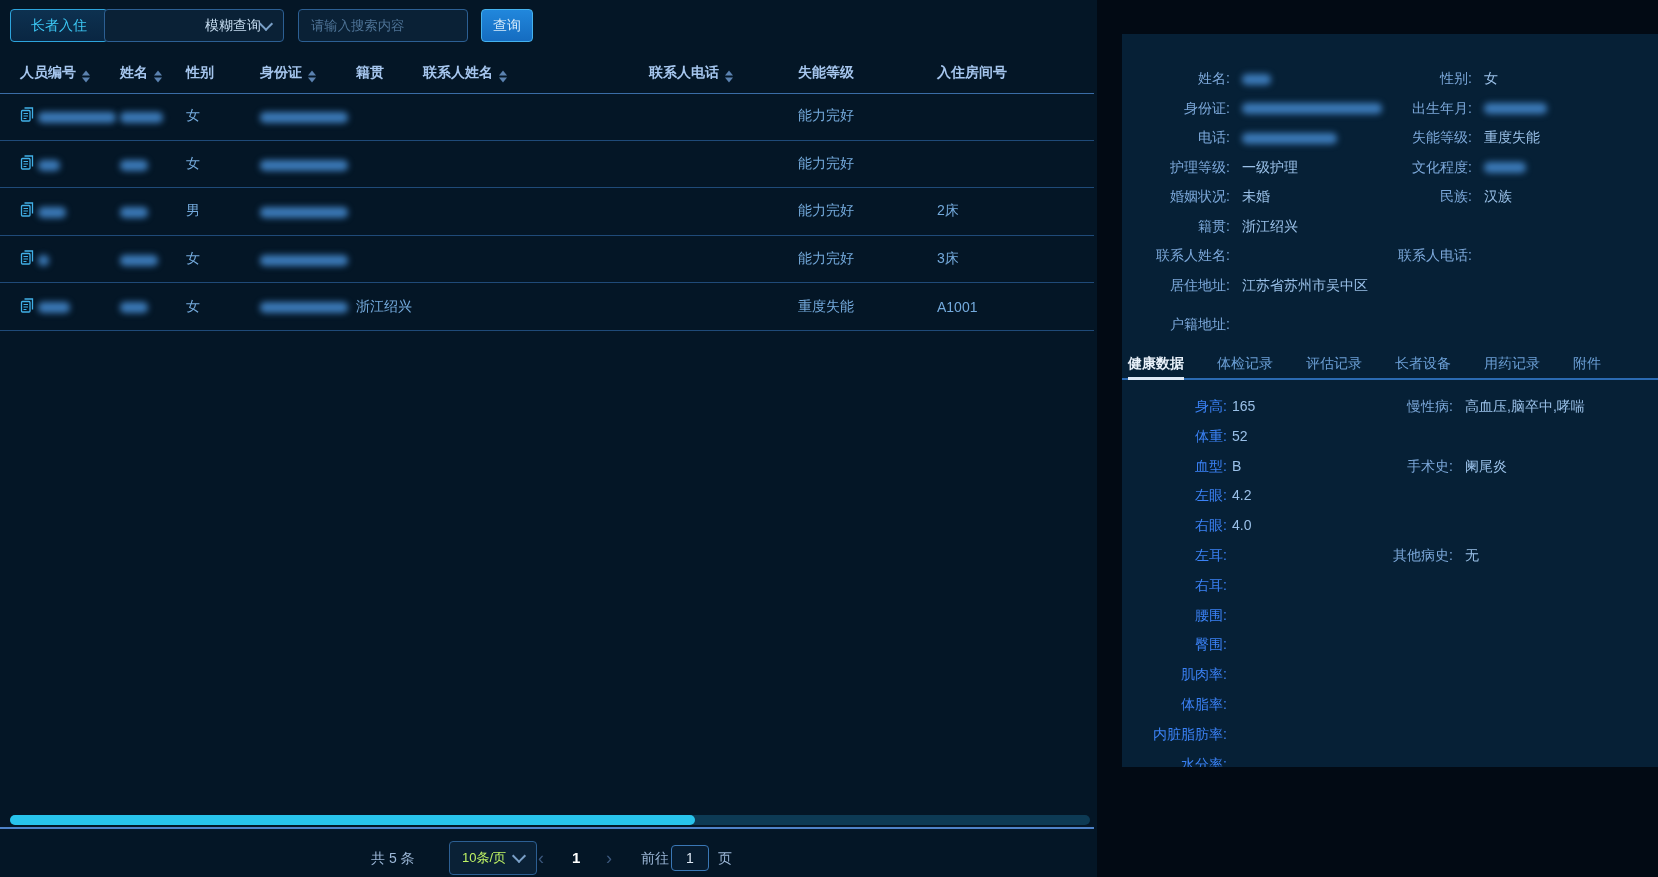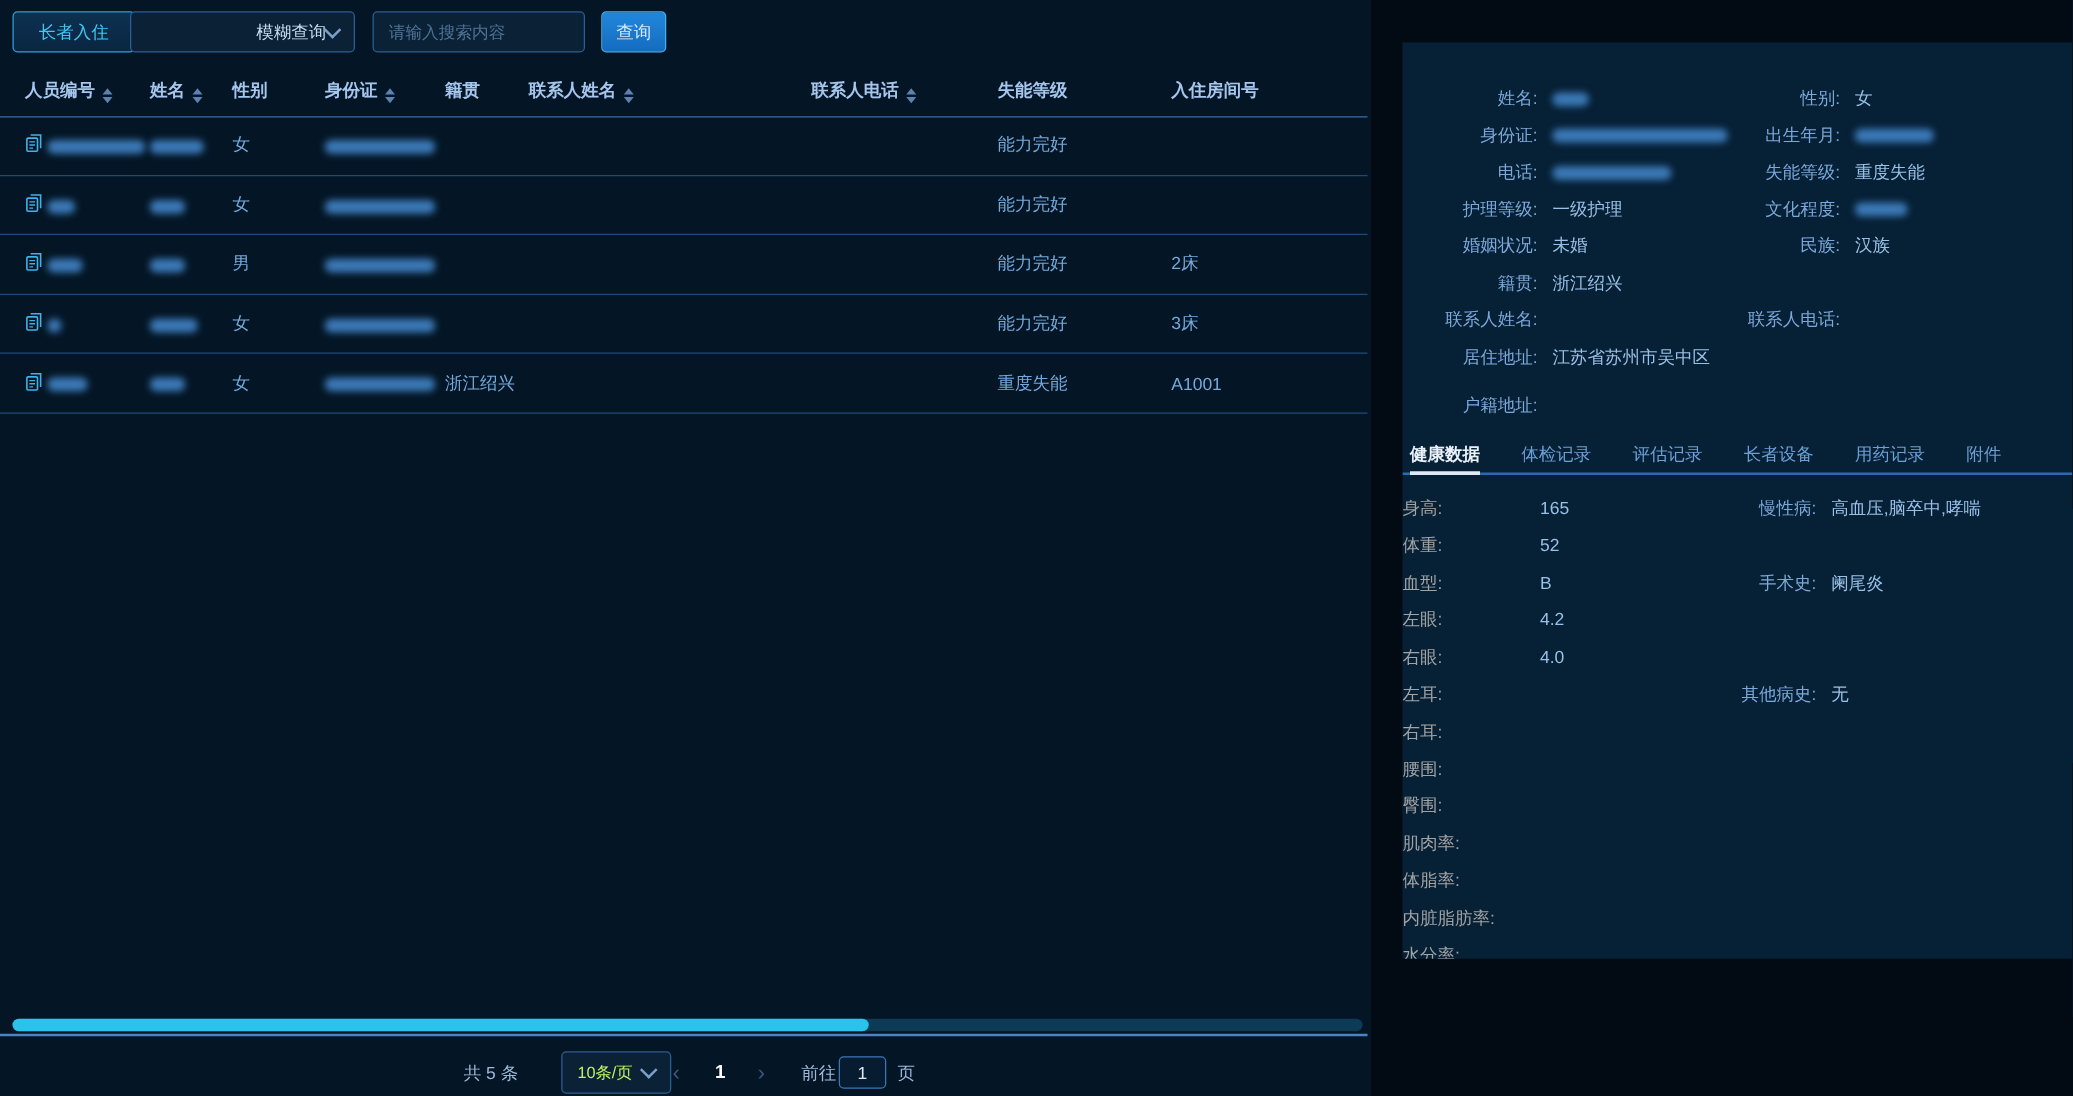--- a/index.html
+++ b/index.html
@@ -60,21 +60,21 @@
   .ival{position:absolute;left:120px;color:#9ac0e8;}
   .ilab2{position:absolute;left:258px;width:92px;text-align:right;color:#7ca8da;}
   .ival2{position:absolute;left:362px;color:#9ac0e8;}
   .tabs{position:absolute;left:0;top:314px;width:536px;height:32px;border-bottom:2px solid #2b6ab2;
     display:flex;gap:33px;padding-left:6px;box-sizing:border-box;}
   .tab{position:relative;line-height:30px;color:#6b9fd6;cursor:pointer;white-space:nowrap;}
   .tab[data-active]{color:#e9f1fa;font-weight:bold;}
   .tab[data-active]::after{content:'';position:absolute;left:0;right:0;bottom:-2px;height:3px;background:#dfe9f5;}
   .health{position:absolute;left:0;top:358px;width:536px;}
   .hrow{position:relative;height:29.8px;line-height:29.8px;white-space:nowrap;}
-  .hlab{position:absolute;left:0;width:93px;text-align:left;color:#a3a3a3;}
+  .hlab{position:absolute;left:12px;width:93px;text-align:right;color:#3b82f6;}
   .hval{position:absolute;left:110px;color:#9ac0e8;}
   .hlab2{position:absolute;left:231px;width:100px;text-align:right;color:#7ca8da;}
   .hval2{position:absolute;left:343px;color:#9ac0e8;}
   .watermark{position:absolute;left:372px;top:832px;font-size:41px;font-weight:bold;letter-spacing:2px;
     color:#02101e;white-space:nowrap;}
 </style>
 </head>
 <body>
 
 <div class="left-panel">

